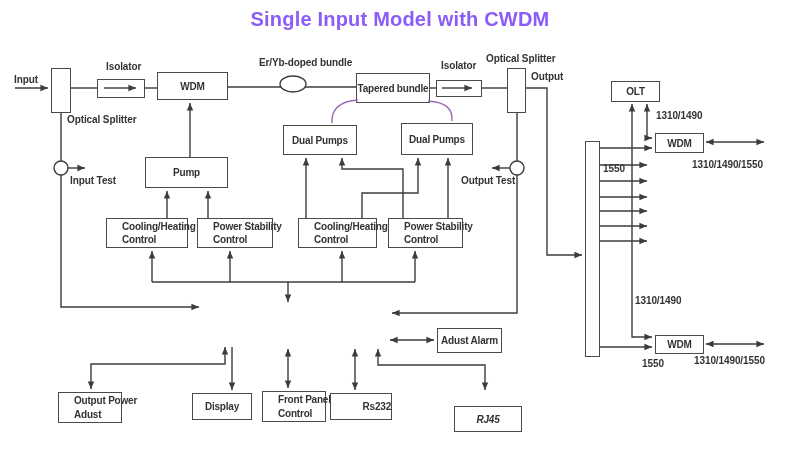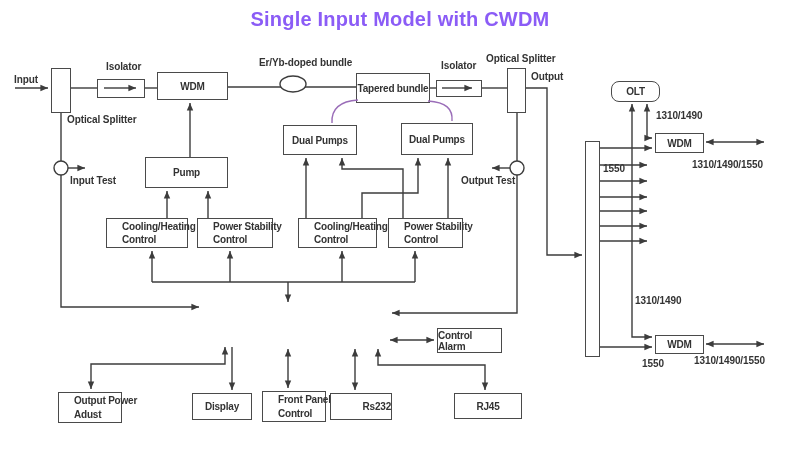--- a/index.html
+++ b/index.html
@@ -134,42 +134,42 @@
   <div class="box two" style="left:298px;top:218px;width:79px;height:30px;">
     <span>Cooling/Heating</span>
     <span>Control</span>
   </div>
   <div class="box two" style="left:388px;top:218px;width:75px;height:30px;">
     <span>Power Stability</span>
     <span>Control</span>
   </div>
 
   <div class="box" style="left:437px;top:328px;width:65px;height:25px;">
-    <span>Control Alarm</span>
+    <span>Adust Alarm</span>
   </div>
 
   <div class="box" style="left:192px;top:393px;width:60px;height:27px;">
     <span>Display</span>
   </div>
   <div class="box two" style="left:58px;top:392px;width:64px;height:31px;">
     <span>Output Power</span>
     <span>Adust</span>
   </div>
   <div class="box two" style="left:262px;top:391px;width:64px;height:31px;">
     <span>Front Panel</span>
     <span>Control</span>
   </div>
   <div class="box" style="left:330px;top:393px;width:62px;height:27px;justify-content:flex-end;">
     <span>Rs232</span>
   </div>
-  <div class="box" style="left:454px;top:393px;width:68px;height:26px;">
+  <div class="box" style="left:454px;top:406px;width:68px;height:26px;font-style:italic;">
     <span>RJ45</span>
   </div>
 
-  <div class="box" style="left:611px;top:81px;width:49px;height:21px;border-radius:8px;">
+  <div class="box" style="left:611px;top:81px;width:49px;height:21px;">
     <span>OLT</span>
   </div>
   <div class="box" style="left:585px;top:141px;width:15px;height:216px;"></div>
   <div class="box" style="left:655px;top:133px;width:49px;height:20px;">
     <span>WDM</span>
   </div>
   <div class="box" style="left:655px;top:335px;width:49px;height:19px;">
     <span>WDM</span>
   </div>
 

